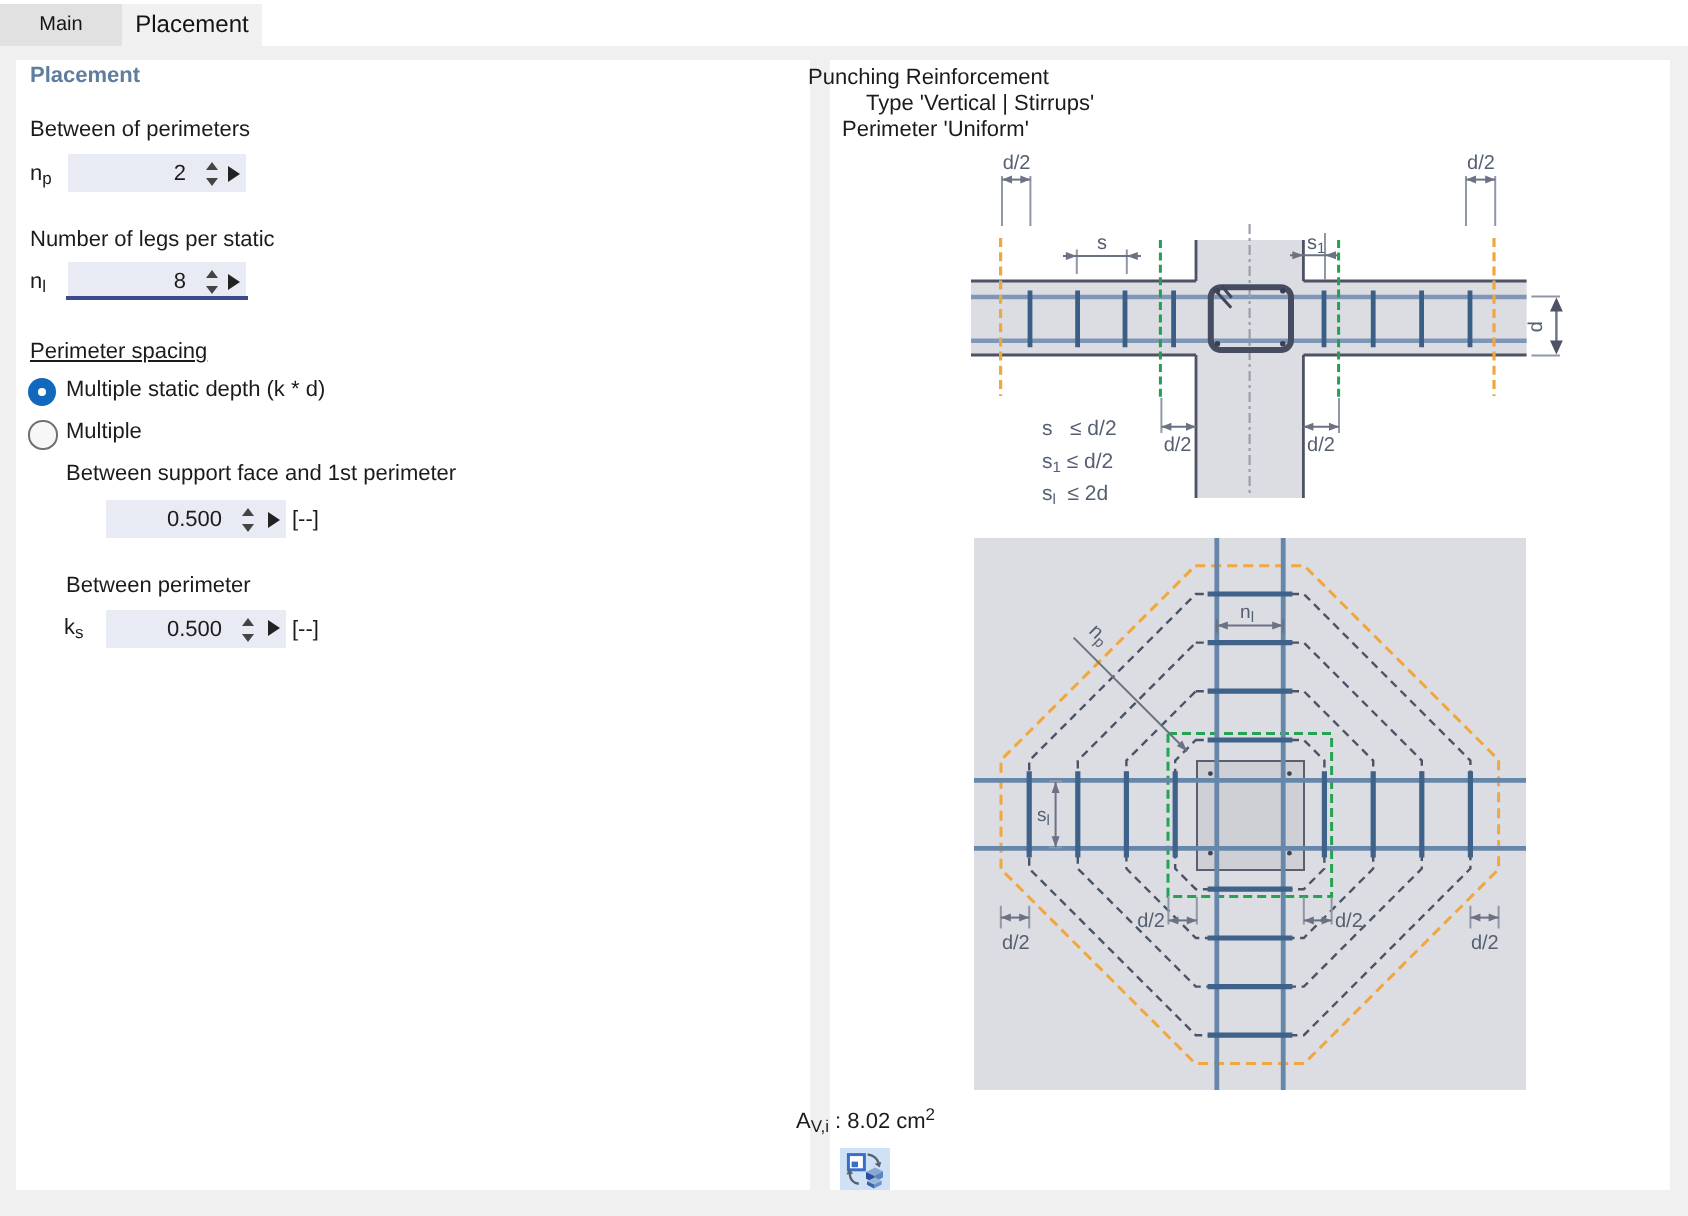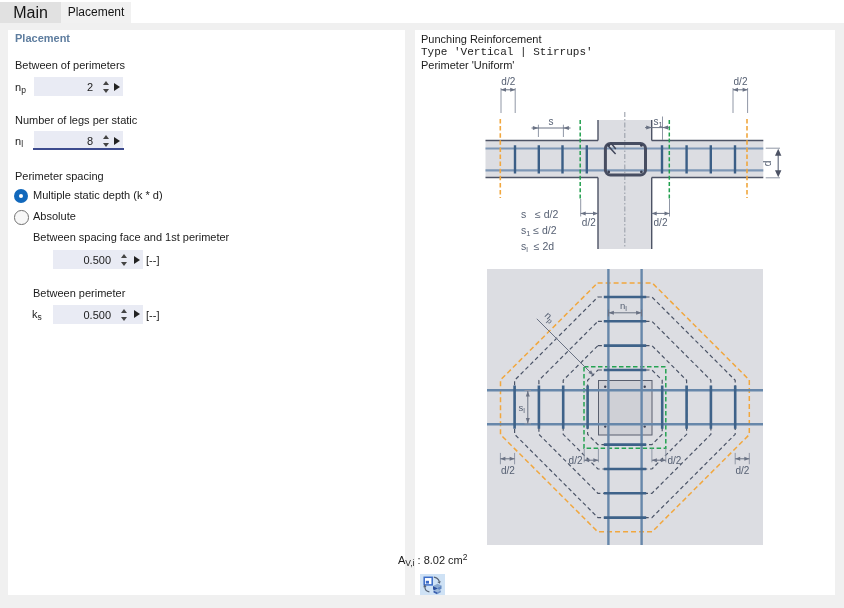--- a/index.html
+++ b/index.html
@@ -12,21 +12,21 @@
   .spin-dn{width:0;height:0;border-left:3.5px solid transparent;border-right:3.5px solid transparent;border-top:4px solid #444;position:absolute;}
   .play{width:0;height:0;border-top:4px solid transparent;border-bottom:4px solid transparent;border-left:6px solid #222;position:absolute;}
   sub{font-size:8.5px;vertical-align:-2px;}
   sup{font-size:8.5px;vertical-align:4px;}
 </style>
 </head>
 <body>
 
 <div class="abs" style="left:0;top:0;width:844px;height:23px;background:#ffffff;"></div>
 
-<div class="abs" style="left:0;top:2px;width:61px;height:21px;background:#e1e1e1;font-size:16px;color:#141414;text-align:center;line-height:21px;">Main</div>
+<div class="abs" style="left:0;top:2px;width:61px;height:21px;background:#e1e1e1;font-size:10px;color:#141414;text-align:center;line-height:21px;">Main</div>
 
 <div class="abs" style="left:61px;top:2px;width:70px;height:21px;background:#f1f1f1;font-size:12px;color:#141414;text-align:center;line-height:21px;">Placement</div>
 
 <div class="abs" style="left:0;top:23px;width:844px;height:585px;background:#f0f0f0;"></div>
 
 <div class="abs" style="left:8px;top:30px;width:397px;height:565px;background:#ffffff;"></div>
 
 <div class="abs lbl" style="left:15px;top:32px;font-weight:bold;color:#5e7d9f;">Placement</div>
 
 <div class="abs lbl" style="left:15px;top:59px;">Between of perimeters</div>
@@ -50,32 +50,32 @@
 
 <div class="abs" style="left:33px;top:148px;width:91px;height:2px;background:#3d4b8e;"></div>
 
 <div class="val" style="left:34px;top:135px;width:59px;">8</div>
 
 <div class="spin-up" style="left:103px;top:135px;"></div>
 <div class="spin-dn" style="left:103px;top:143px;"></div>
 
 <div class="play" style="left:114px;top:136.5px;"></div>
 
-<div class="abs lbl" style="left:15px;top:170px;">Perimeter spacing</div>
+<div class="abs lbl" style="left:15px;top:170px;text-decoration:underline;">Perimeter spacing</div>
 
 <div class="abs" style="left:14px;top:189px;width:14px;height:14px;border-radius:50%;background:#1168bc;"></div>
 <div class="abs" style="left:18.6px;top:193.6px;width:4.8px;height:4.8px;border-radius:50%;background:#ffffff;"></div>
 
 <div class="abs lbl" style="left:33px;top:189px;">Multiple static depth (k * d)</div>
 
 <div class="abs" style="left:14px;top:210px;width:12.6px;height:12.6px;border-radius:50%;background:#f7f7f7;border:1px solid #707070;"></div>
 
-<div class="abs lbl" style="left:33px;top:210px;">Absolute</div>
-
-<div class="abs lbl" style="left:33px;top:231px;">Between spacing face and 1st perimeter</div>
+<div class="abs lbl" style="left:33px;top:210px;">Multiple</div>
+
+<div class="abs lbl" style="left:33px;top:231px;">Between support face and 1st perimeter</div>
 
 <div class="abs lbl" style="left:32px;top:253px;padding-left:21px;">k<sub>1</sub></div>
 
 <div class="inbox" style="left:53px;top:250px;width:90px;height:19px;"></div>
 
 <div class="val" style="left:53px;top:254px;width:58px;">0.500</div>
 
 <div class="spin-up" style="left:121px;top:254px;"></div>
 <div class="spin-dn" style="left:121px;top:262px;"></div>
 
@@ -93,23 +93,23 @@
 
 <div class="spin-up" style="left:121px;top:308.5px;"></div>
 <div class="spin-dn" style="left:121px;top:316.5px;"></div>
 
 <div class="play" style="left:134px;top:310px;"></div>
 
 <div class="abs lbl" style="left:146px;top:308.5px;">[--]</div>
 
 <div class="abs" style="left:415px;top:30px;width:420px;height:565px;background:#ffffff;"></div>
 
-<div class="abs lbl" style="left:421px;top:33px;">Punching Reinforcement</div>
-
-<div class="abs lbl" style="left:421px;top:46px;font-family:Liberation Mono, monospace;">Type 'Vertical | Stirrups'</div>
+<div class="abs lbl" style="left:404px;top:33px;">Punching Reinforcement</div>
+
+<div class="abs lbl" style="left:433px;top:46px;">Type 'Vertical | Stirrups'</div>
 
 <div class="abs lbl" style="left:421px;top:59px;">Perimeter 'Uniform'</div>
 
 <svg class="abs" style="left:415px;top:30px;" width="420" height="565" viewBox="415 30 420 565" xmlns="http://www.w3.org/2000/svg">
 
 <rect x="598" y="120" width="53.7" height="129" fill="#dcdde2"></rect>
 
 <rect x="485.5" y="140.5" width="277.8" height="37" fill="#dcdde2"></rect>
 
 <path d="M485.5,140.5 H598 M651.7,140.5 H763.3 M485.5,177.5 H598 M651.7,177.5 H763.3" stroke="#4d5365" stroke-width="1.4" fill="none"></path>

